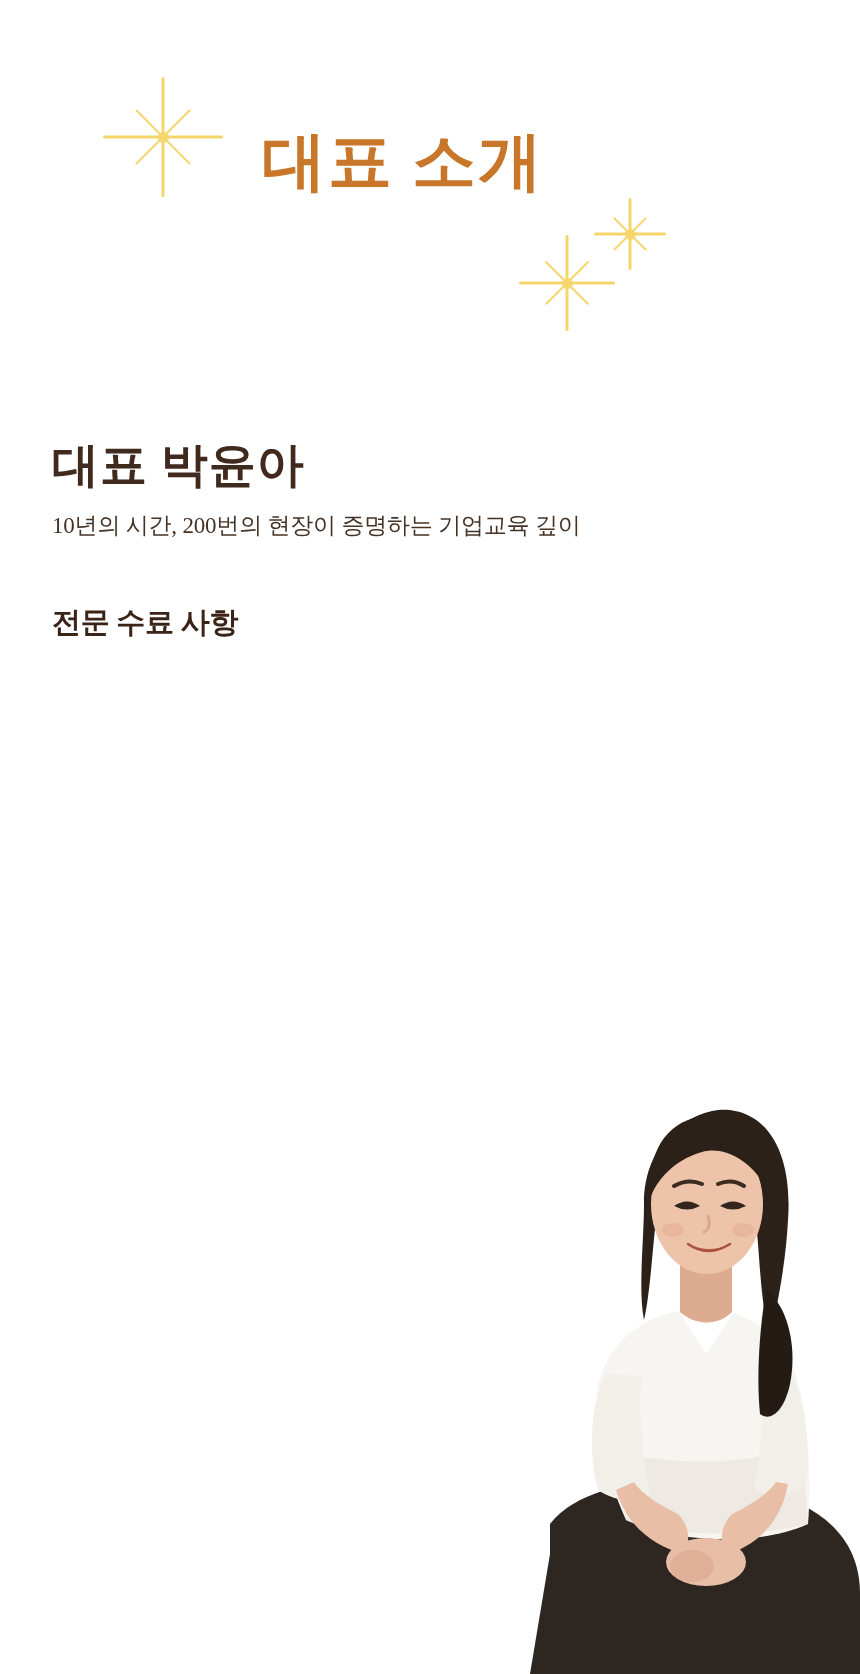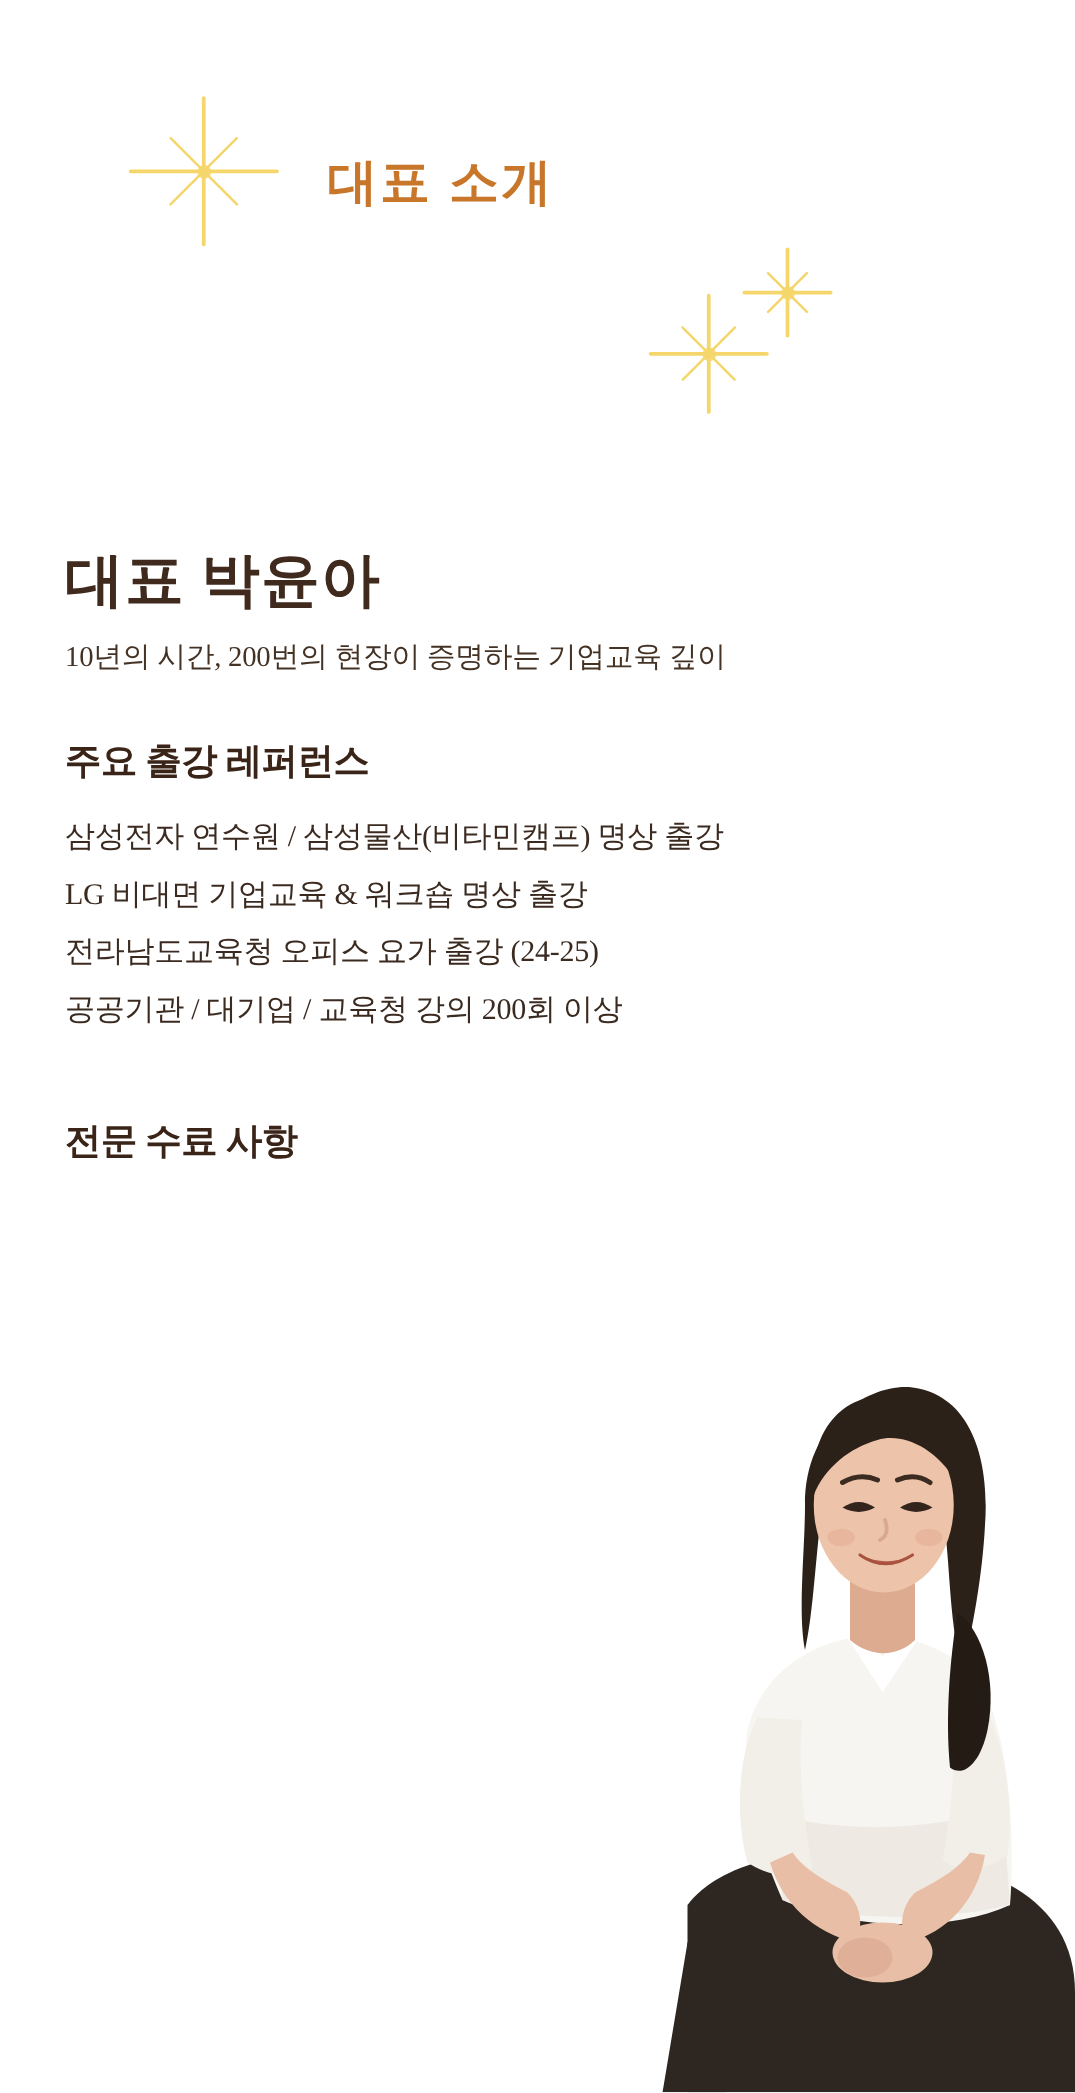--- a/index.html
+++ b/index.html
@@ -21,25 +21,25 @@
     position: absolute;
     top: 0;
     left: 0;
     width: 860px;
     height: 360px;
   }
   .header-title {
     position: absolute;
     left: 262px;
     top: 118px;
-    font-size: 40px;
+    font-size: 64px;
     font-weight: bold;
     letter-spacing: 2px;
     color: #c8762a;
-    font-family: Liberation Sans, sans-serif;
+    font-family: Liberation Serif, serif;
     white-space: nowrap;
   }
 
   
   .sparkle {
     position: absolute;
     pointer-events: none;
   }
   .sparkle .v, .sparkle .h, .sparkle .d1, .sparkle .d2 {
     position: absolute;
@@ -189,29 +189,20 @@
   </div>
 
   <div class="header-title">대표 소개</div>
 </div>
 
 <div class="content">
 
   <h1 class="name">대표 박윤아</h1>
   <div class="tagline">10년의 시간, 200번의 현장이 증명하는 기업교육 깊이</div>
 
-  <div class="section">
-    <div class="section-title">주요 출강 레퍼런스</div>
-    <ul class="bullet-list">
-      <li>삼성전자 연수원 / 삼성물산(비타민캠프) 명상 출강</li>
-      <li>LG 비대면 기업교육 &amp; 워크숍 명상 출강</li>
-      <li>전라남도교육청 오피스 요가 출강 (24-25)</li>
-      <li>공공기관 / 대기업 / 교육청 강의 200회 이상</li>
-    </ul>
-  </div>
 
   <div class="section section--certs">
     <div class="section-title">전문 수료 사항</div>
     <ul class="bullet-list">
     </ul>
   </div>
 </div>
 
 <div class="photo">
   <svg width="430" height="620" viewBox="0 0 430 620" xmlns="http://www.w3.org/2000/svg" aria-hidden="true">

